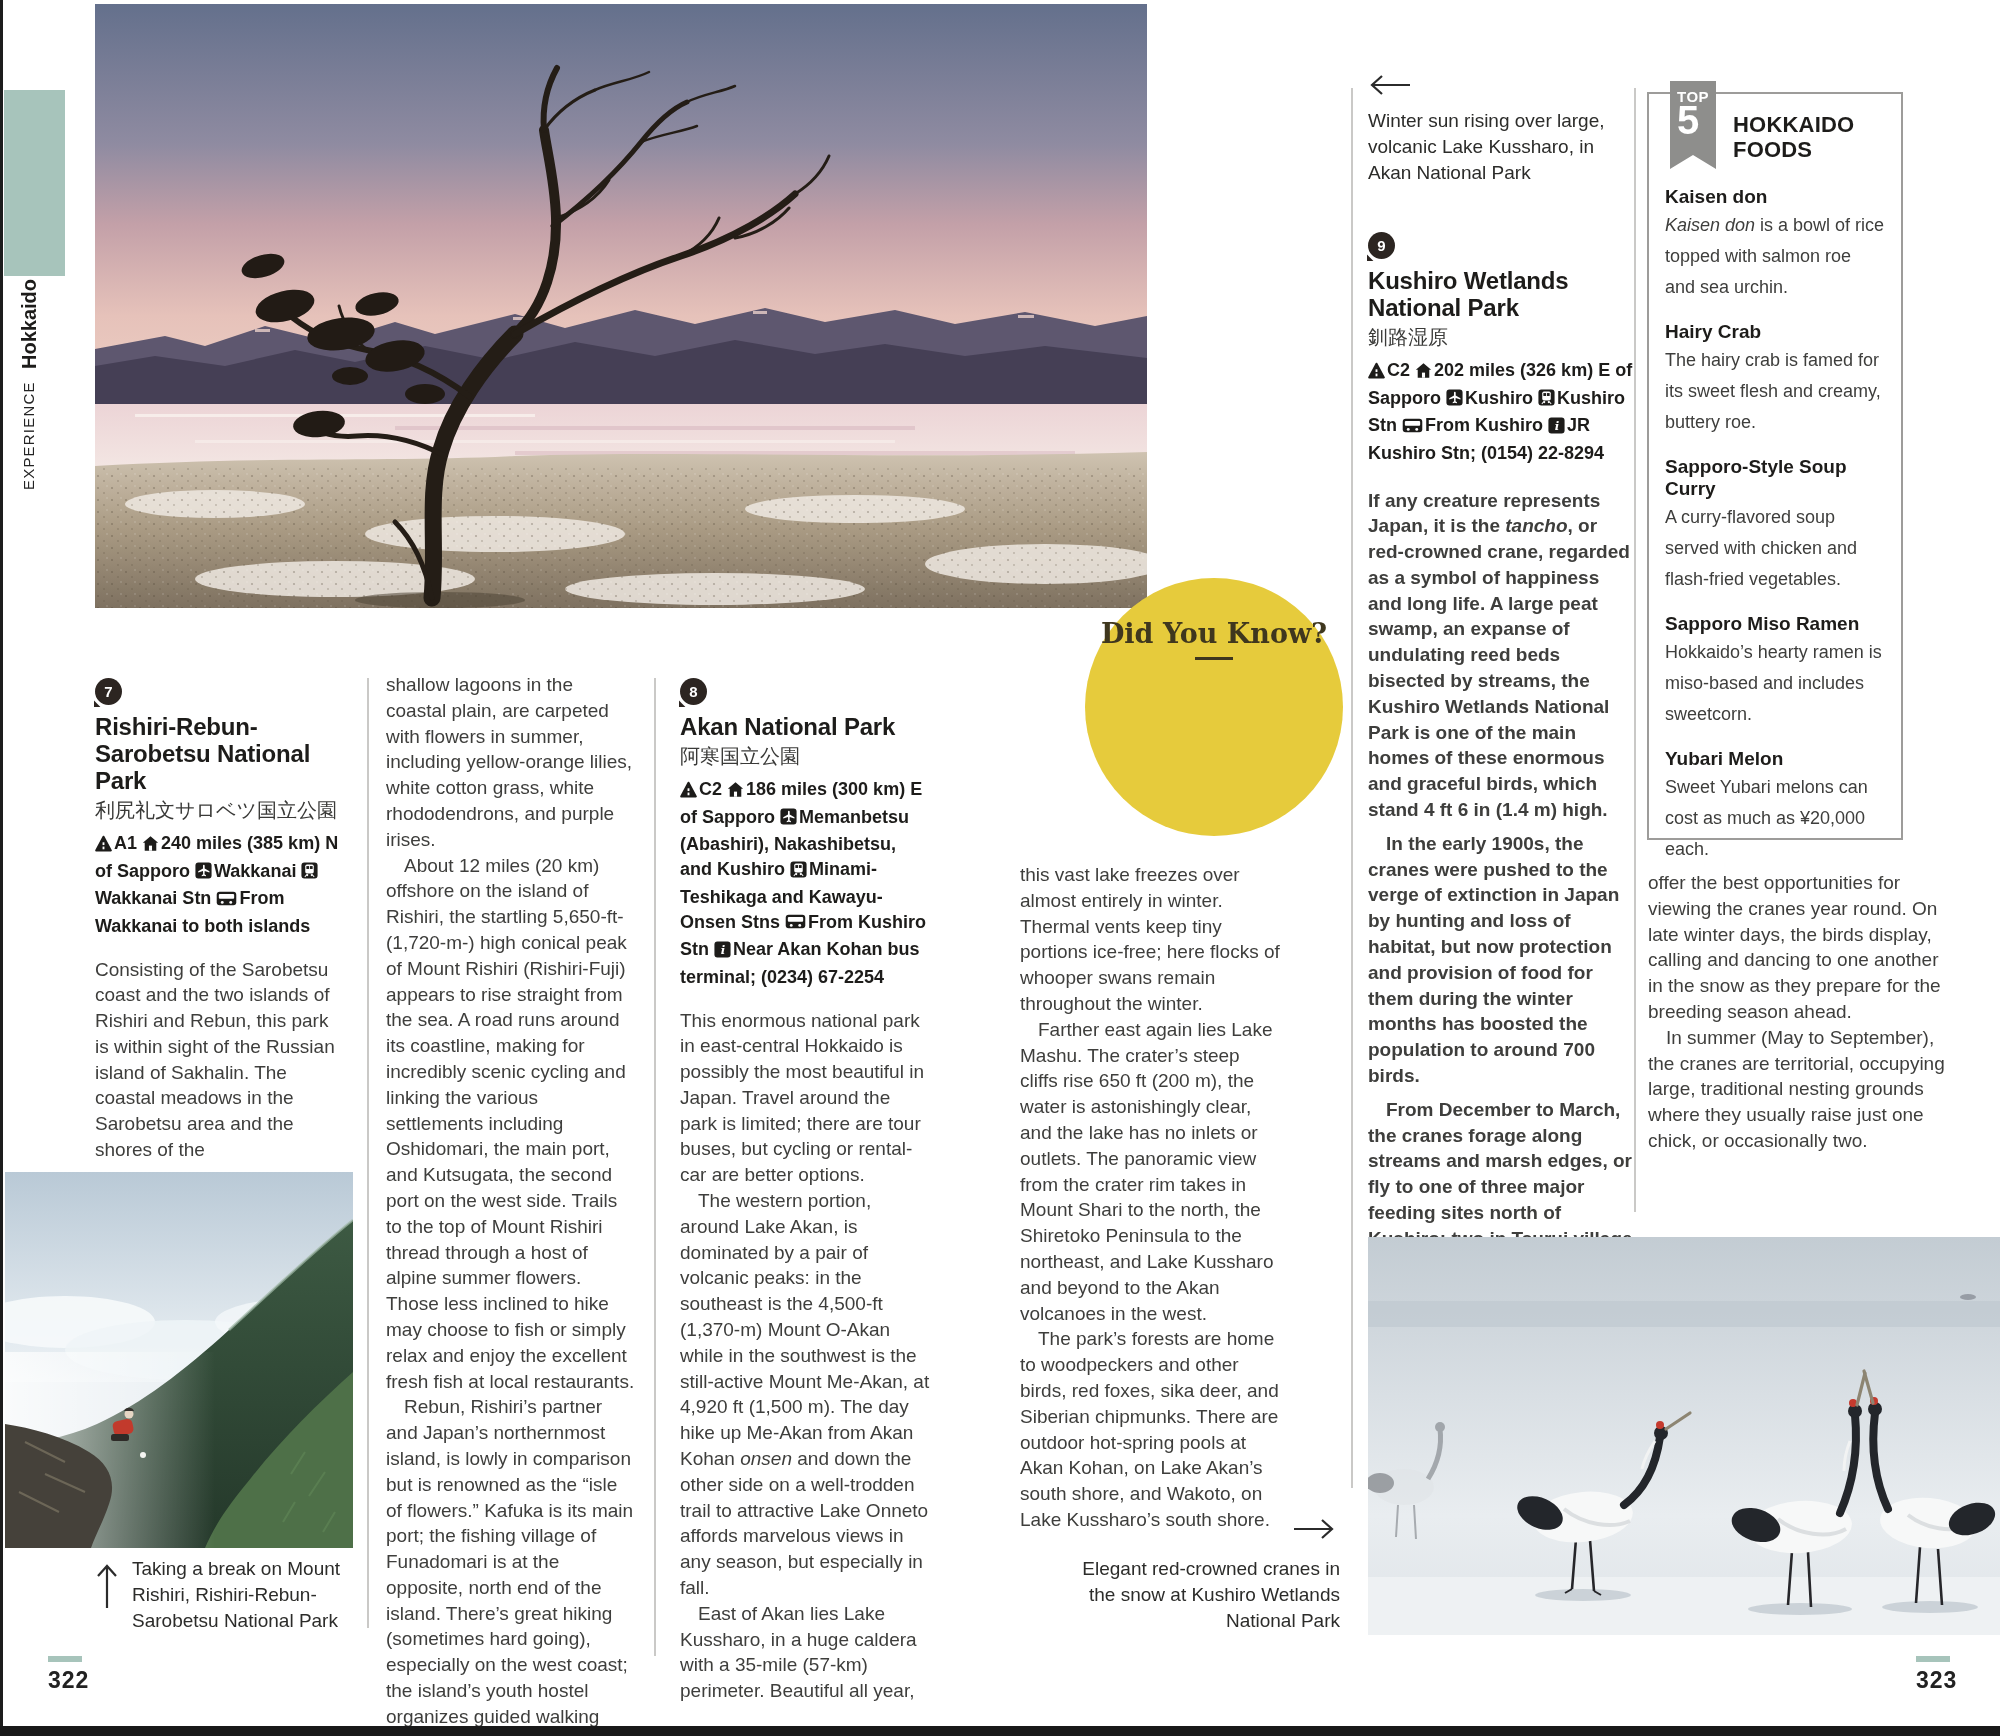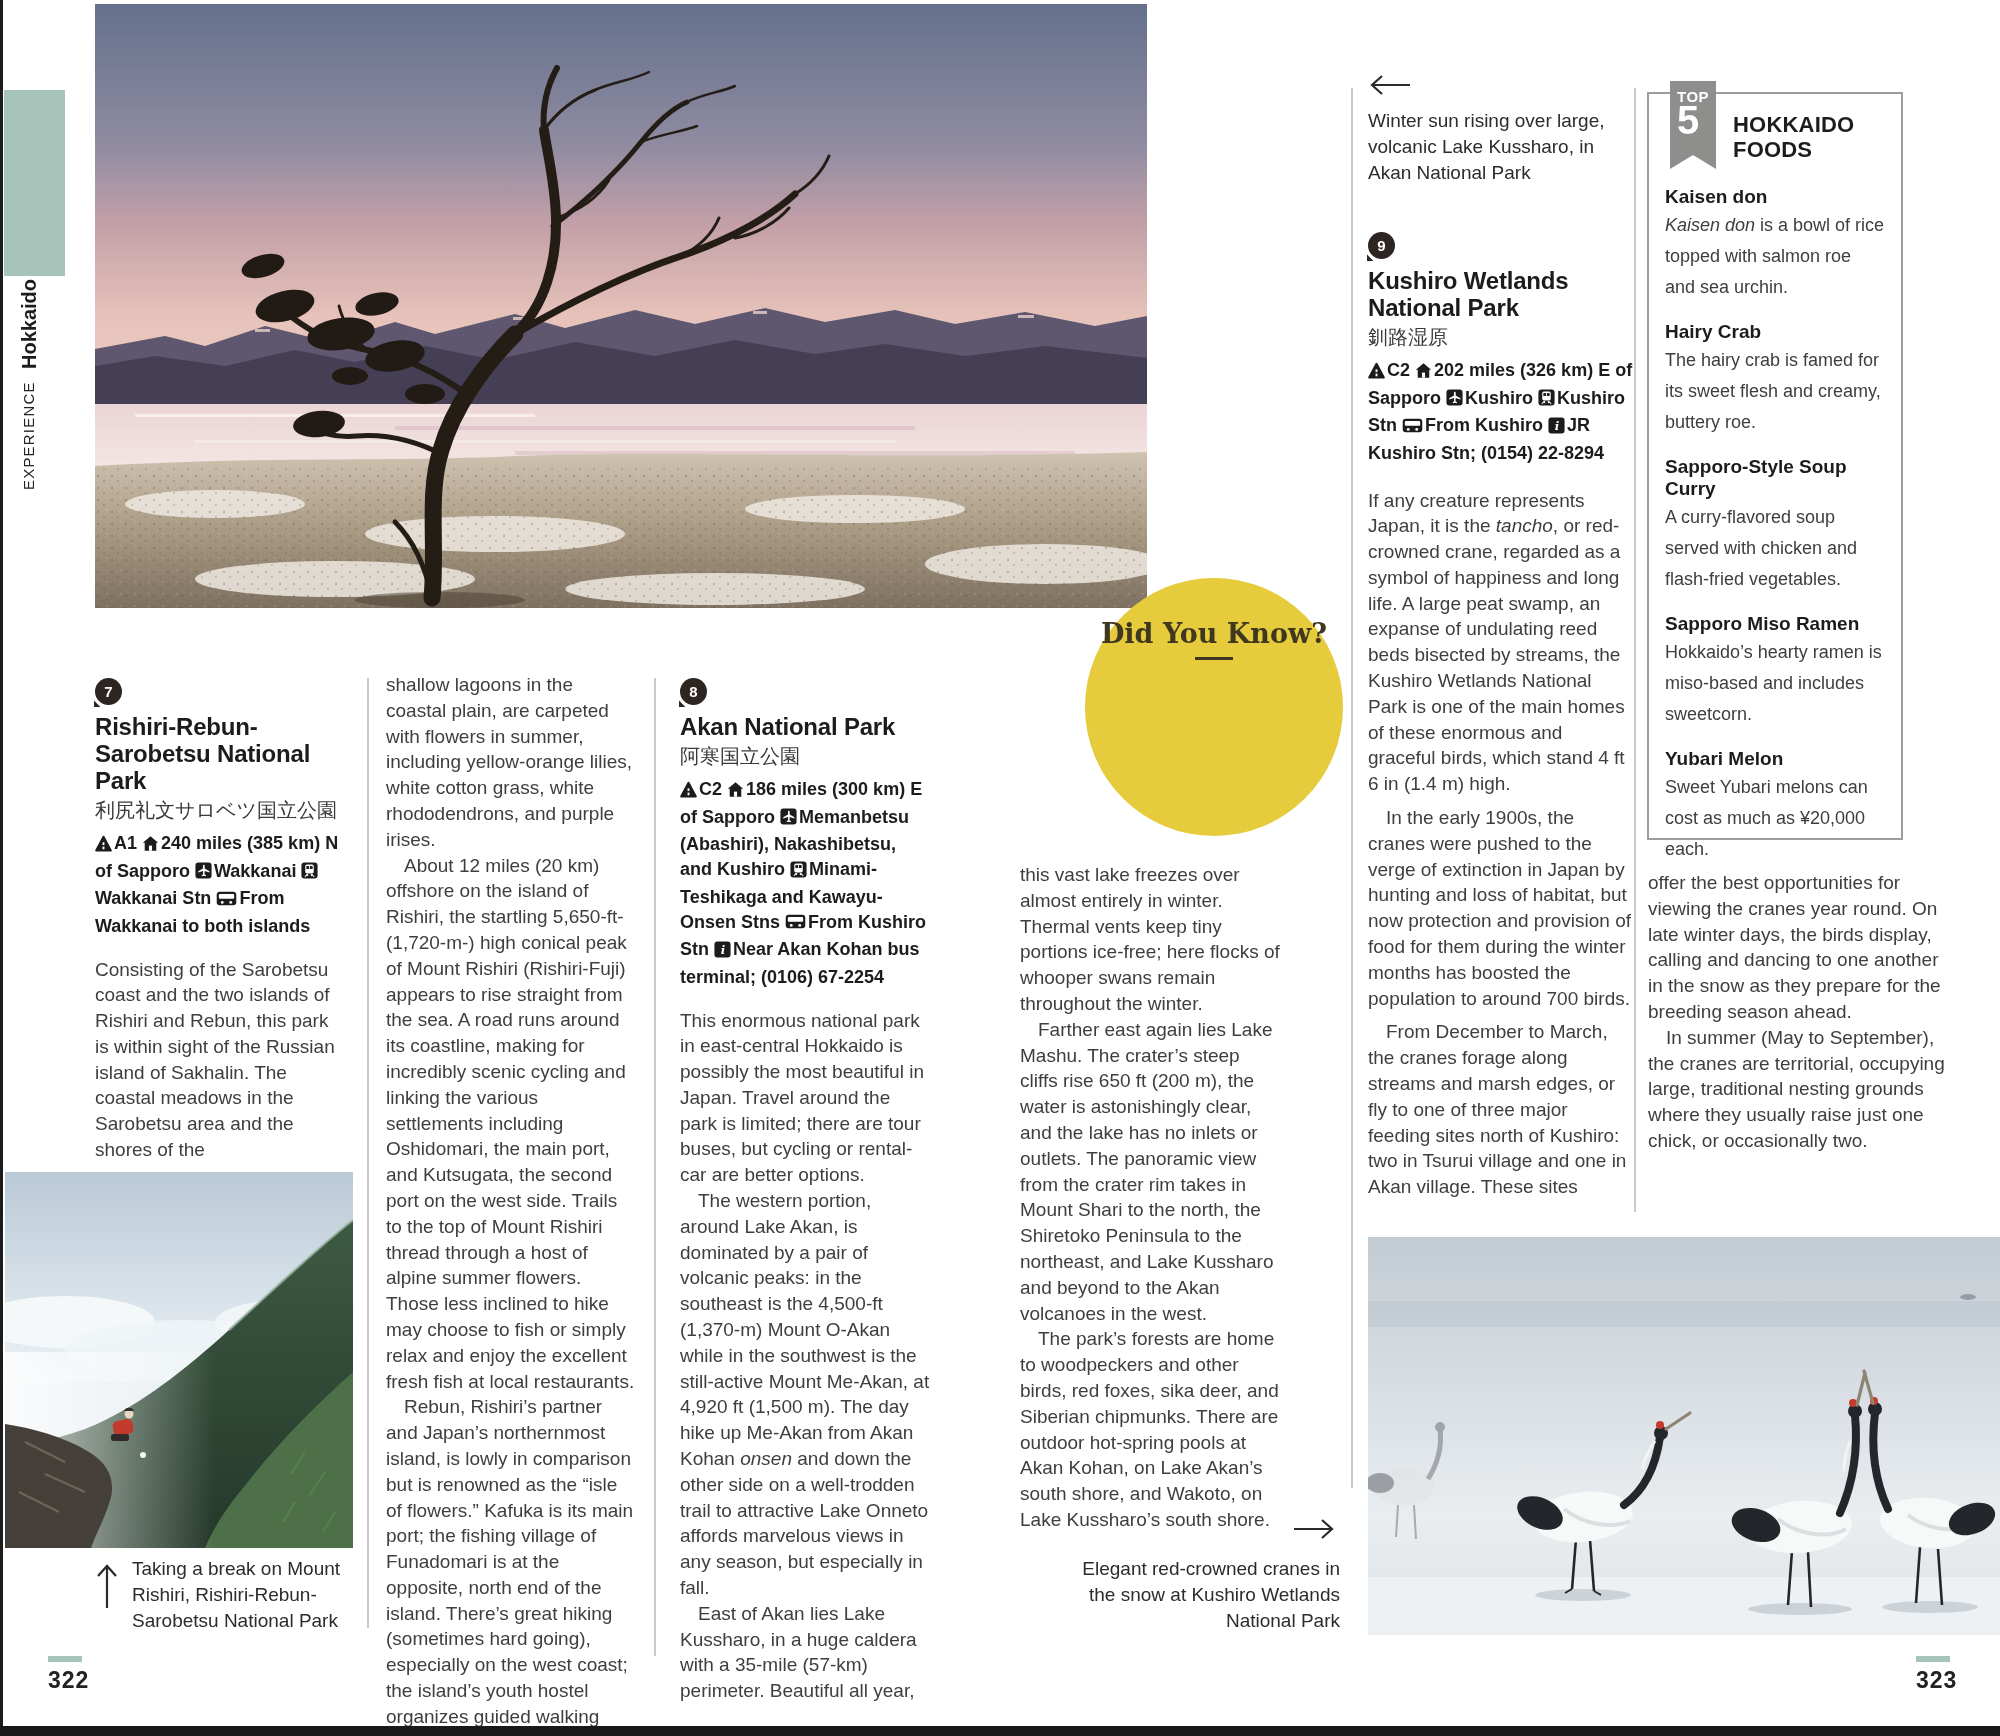--- a/index.html
+++ b/index.html
@@ -37,21 +37,21 @@
   .jp{font-size:20px;line-height:26px;color:#3a3a38;margin:2px 0 0;font-family:"Liberation Sans",sans-serif, sans-serif;}
   .info{font-size:18px;line-height:25px;color:#1d1c1a;font-weight:700;margin:8px 0 0;}
   .info .ico{display:inline-block;vertical-align:-2.5px;margin-right:2px;}
   .info b{font-weight:700;}
   .body{font-size:19px;line-height:25.8px;color:#3e3e3c;margin-top:18px;}
   .body p{margin:0;}
   .body p + p{text-indent:18px;}
   .body i{font-style:italic;}
   .caption{font-size:19px;line-height:26px;color:#2c2c2a;}
   .cap-top p{margin:8px 0 0;}
-  .c5 .body{margin-top:22px;}
+  .c5 .body{margin-top:22px;font-weight:bold;}
   .c5-caption-gap{height:46px;}
   .dyk{position:absolute;left:1085px;top:578px;width:258px;height:258px;border-radius:50%;
        background:#e6cb3c;text-align:center;z-index:5;}
   .dyk h3{font-family:"DejaVu Serif",serif;font-weight:bold;font-size:27px;color:#3f371e;margin:40px 0 8px;}
   .dyk .div{width:38px;height:3px;background:#3f371e;margin:0 auto 10px;}
   .dyk p{font-size:19px;line-height:23.5px;color:#3f3820;margin:0 26px;}
   .t5{position:absolute;left:1647px;top:92px;width:252px;height:744px;border:2px solid #9d9c9a;background:#fff;}
   .ribbon{position:absolute;left:21px;top:-13px;width:46px;height:88px;background:#8e8e8c;color:#fff;
           clip-path:polygon(0 0,100% 0,100% 100%,50% 84%,0 100%);}
   .ribbon .t{display:block;font-size:15px;font-weight:700;margin:7px 0 0 7px;letter-spacing:.5px;}
@@ -237,21 +237,21 @@
             <circle cx="12.7" cy="15.4" r="1.3" fill="#fff"></circle>
             <path d="M4.5 17.6 L6.6 15 M15.5 17.6 L13.4 15" stroke="#fff" stroke-width="1.2"></path>
           </svg></span><b>Minami-Teshikaga and Kawayu-Onsen Stns</b> <span class="ico"><svg width="21" height="17" viewBox="0 0 24 20">
             <rect x=".5" y="2" width="23" height="16" rx="3.5" fill="#1d1c1a"></rect>
             <rect x="3" y="4.8" width="18" height="5.6" rx="1.2" fill="#fff"></rect>
             <circle cx="7" cy="14.6" r="1.7" fill="#fff"></circle>
             <circle cx="17" cy="14.6" r="1.7" fill="#fff"></circle>
           </svg></span><b>From Kushiro Stn</b> <span class="ico"><svg width="17" height="17" viewBox="0 0 20 20">
             <rect x=".5" y=".5" width="19" height="19" rx="3.5" fill="#1d1c1a"></rect>
             <text x="10.5" y="15" font-size="14" font-weight="bold" font-style="italic" fill="#fff" text-anchor="middle" font-family="'DejaVu Serif',serif">i</text>
-          </svg></span><b>Near Akan Kohan bus terminal; (0106) 67-2254</b></p>
+          </svg></span><b>Near Akan Kohan bus terminal; (0234) 67-2254</b></p>
     <div class="body">
         <p>This enormous national park in east-central Hokkaido is possibly the most beautiful in Japan. Travel around the park is limited; there are tour buses, but cycling or rental-car are better options.</p>
         <p>The western portion, around Lake Akan, is dominated by a pair of volcanic peaks: in the southeast is the 4,500-ft (1,370-m) Mount O-Akan while in the southwest is the still-active Mount Me-Akan, at 4,920 ft (1,500 m). The day hike up Me-Akan from Akan Kohan <i>onsen</i> and down the other side on a well-trodden trail to attractive Lake Onneto affords marvelous views in any season, but especially in fall.</p>
         <p>East of Akan lies Lake Kussharo, in a huge caldera with a 35-mile (57-km) perimeter. Beautiful all year,</p>
       </div>
   </div>
 
   <div class="dyk">
     <h3>Did You Know?</h3>
     <div class="div"></div>

